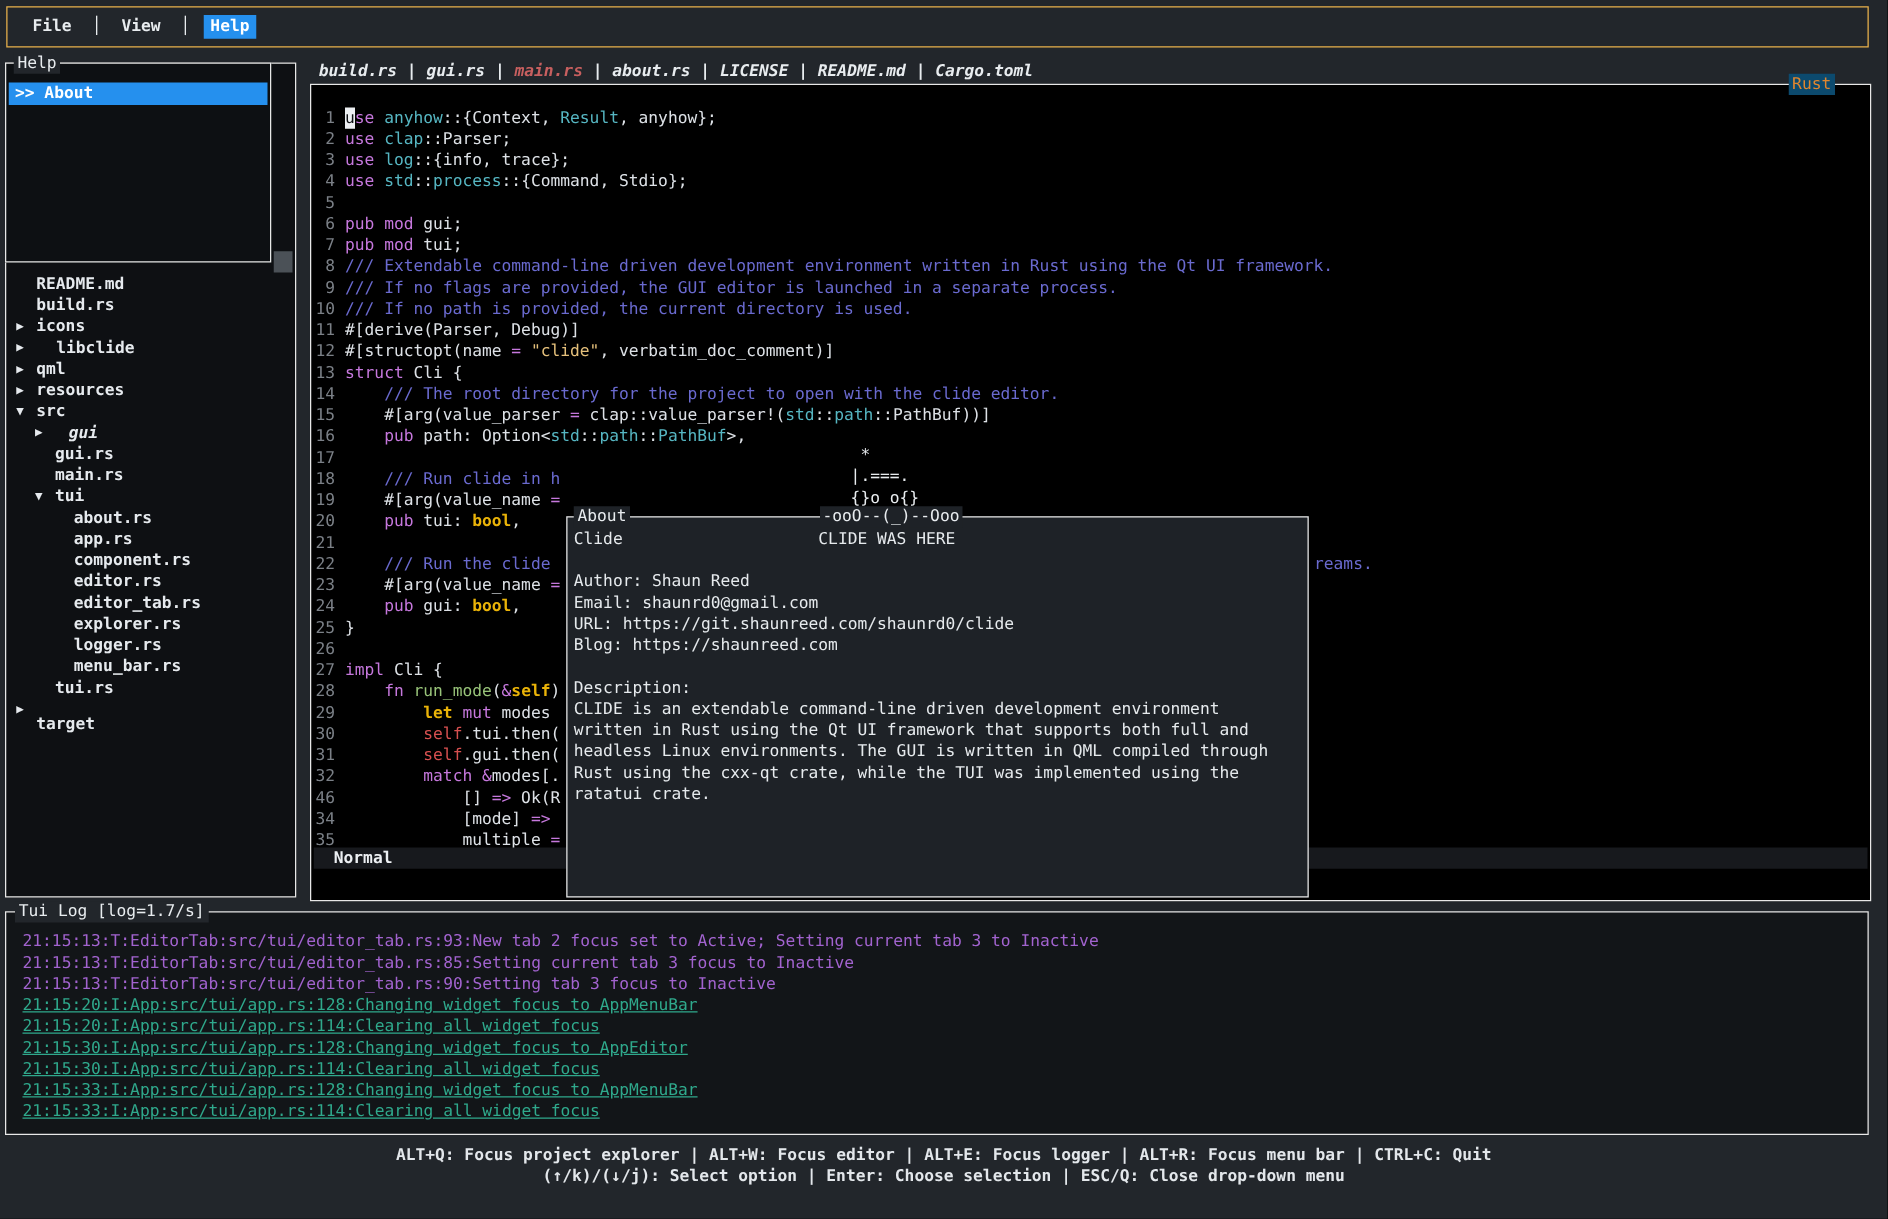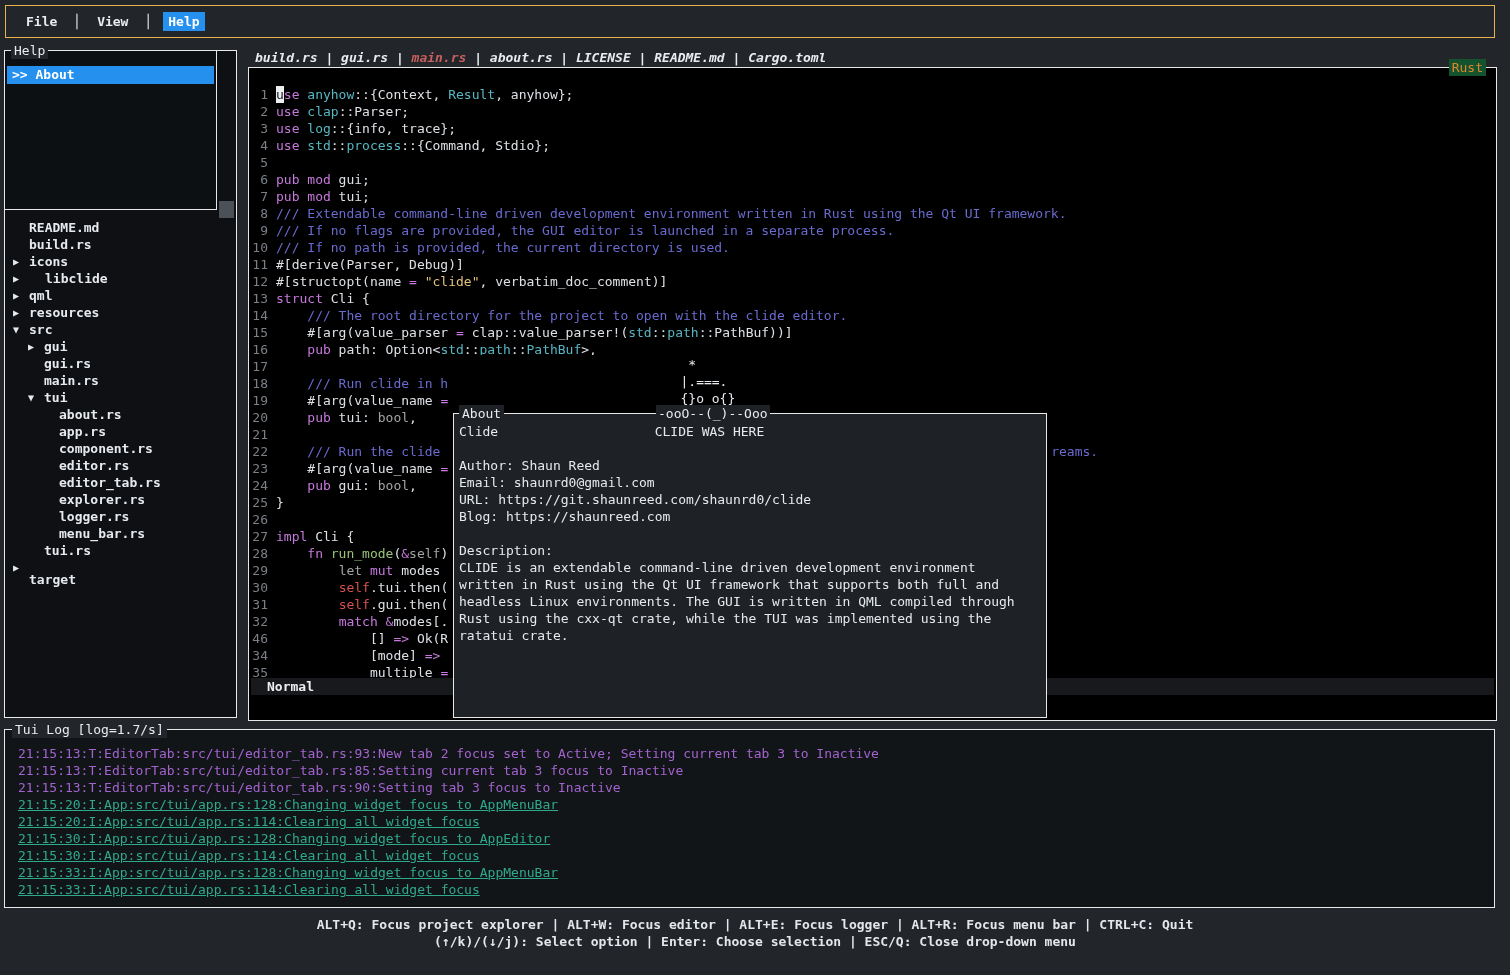--- a/index.html
+++ b/index.html
@@ -42,32 +42,32 @@
 
   
   .tabbar { position:absolute; left:255px; top:49px; height:17px; line-height:17px;
     font-weight:bold; color:#e8ecef; white-space:pre;font-style:italic; }
   .tab { cursor:default; }
   .tab.active { color:#c75f5f; }
 
   
   .editor { position:absolute; left:248px; top:67px; width:1249px; height:654px;
     border:1px solid #e8e8e8; background:#000; z-index:1; }
-  .rustbadge { position:absolute; top:-9px; right:10px; background:#14532d;
+  .rustbadge { position:absolute; top:-9px; right:28px; background:#0c4a6e;
     padding:0 3px; color:#e0862e; line-height:17px; }
   .code { position:absolute; left:2px; top:18px; right:2px; }
   .cline { display:flex; height:17px; line-height:17px; white-space:pre; }
   .gutter { width:17px; text-align:right; margin-right:8px; color:#7b8087; flex:none; }
   .tw  { color:#dde1e6; }
   .tk  { color:#c678dd; }
   .tc  { color:#56b6c2; }
   .tcm { color:#6a6acf; }
   .ts  { color:#e5c07b; }
   .tg  { color:#98c379; }
-  .tb  { color:#a3a3a3; }
+  .tb  { color:#eab308;font-weight:bold; }
   .tr  { color:#d75050; }
   .tcur{ background:#eceff2; color:#101215; }
   .tgap{ display:inline-block; }
   .modeband { position:absolute; left:2px; right:2px; top:610px; height:17px;
     line-height:17px; background:#17191d; color:#eceff2; font-weight:bold;
     padding-left:16px; }
 
   
   .popup-backdrop { position:absolute; left:453px; top:355px; width:595px; height:58px;
     background:#000; z-index:6; }
@@ -112,21 +112,21 @@
 
   <div class="explorer">
     <div class="tree">
         <div class="trow"><span class="tlabel" style="left: 24px;">README.md</span></div>
         <div class="trow"><span class="tlabel" style="left: 24px;">build.rs</span></div>
         <div class="trow"><span class="arrow" style="left: 8px;">▶</span><span class="tlabel" style="left: 24px;">icons</span></div>
         <div class="trow"><span class="arrow" style="left: 8px;">▶</span><span class="tlabel" style="left: 24px; margin-left: 16px;">libclide</span></div>
         <div class="trow"><span class="arrow" style="left: 8px;">▶</span><span class="tlabel" style="left: 24px;">qml</span></div>
         <div class="trow"><span class="arrow" style="left: 8px;">▶</span><span class="tlabel" style="left: 24px;">resources</span></div>
         <div class="trow"><span class="arrow" style="left: 8px;">▼</span><span class="tlabel" style="left: 24px;">src</span></div>
-        <div class="trow"><span class="arrow" style="left: 23px;">▶</span><span class="tlabel" style="left: 39px;">gui</span></div>
+        <div class="trow"><span class="arrow" style="left: 23px;">▶</span><span class="tlabel" style="left: 50px; font-style: italic;">gui</span></div>
         <div class="trow"><span class="tlabel" style="left: 39px;">gui.rs</span></div>
         <div class="trow"><span class="tlabel" style="left: 39px;">main.rs</span></div>
         <div class="trow"><span class="arrow" style="left: 23px;">▼</span><span class="tlabel" style="left: 39px;">tui</span></div>
         <div class="trow"><span class="tlabel" style="left: 54px;">about.rs</span></div>
         <div class="trow"><span class="tlabel" style="left: 54px;">app.rs</span></div>
         <div class="trow"><span class="tlabel" style="left: 54px;">component.rs</span></div>
         <div class="trow"><span class="tlabel" style="left: 54px;">editor.rs</span></div>
         <div class="trow"><span class="tlabel" style="left: 54px;">editor_tab.rs</span></div>
         <div class="trow"><span class="tlabel" style="left: 54px;">explorer.rs</span></div>
         <div class="trow"><span class="tlabel" style="left: 54px;">logger.rs</span></div>

